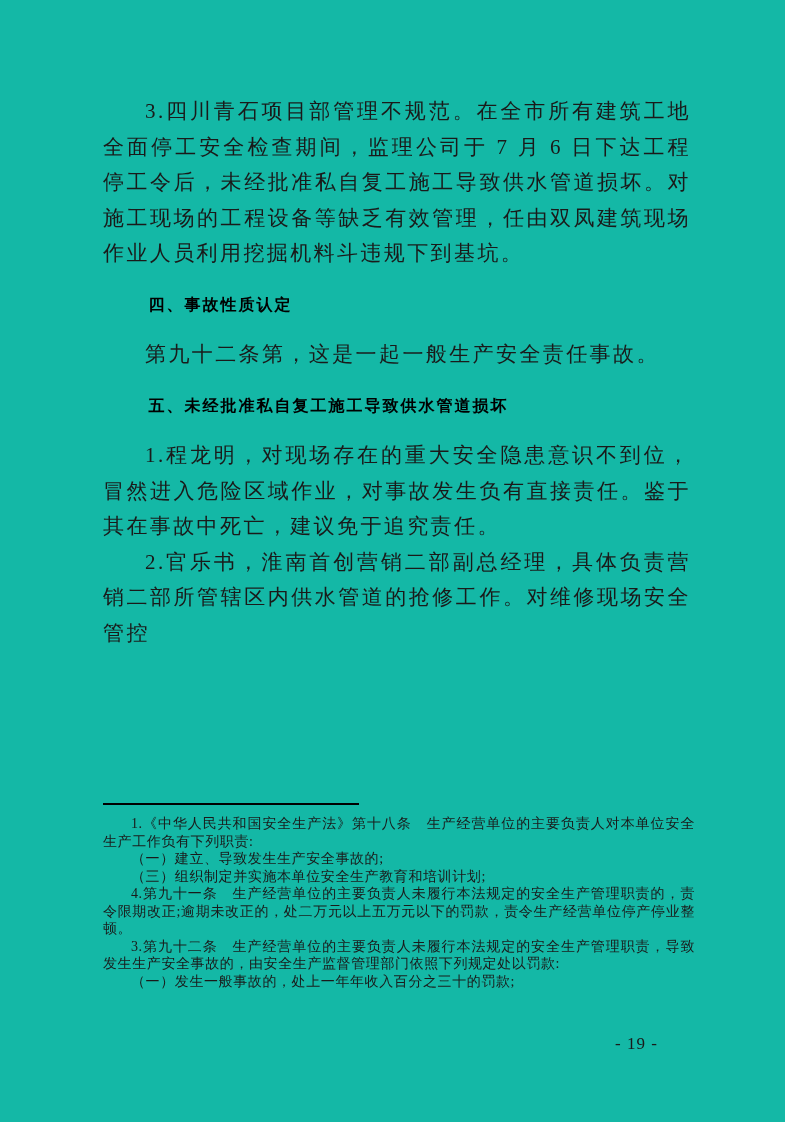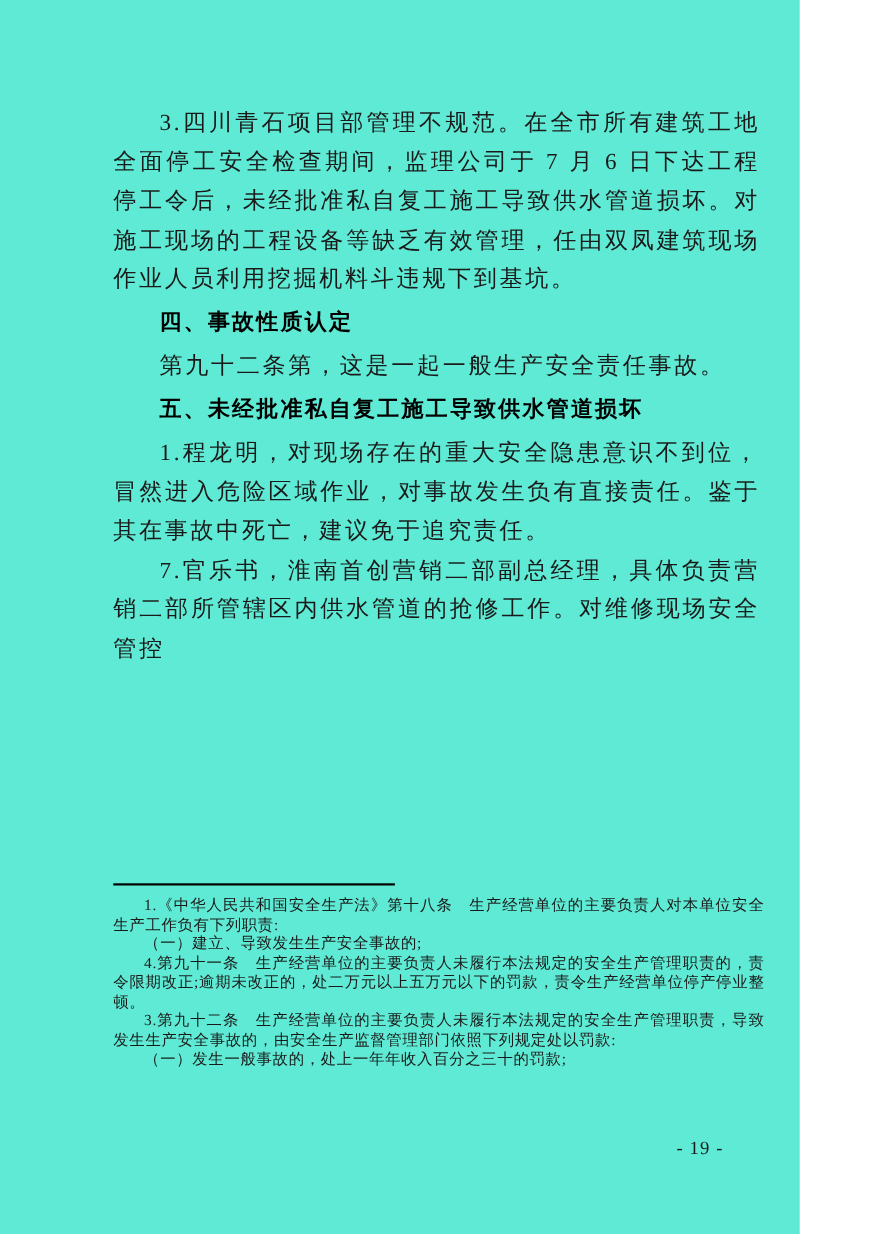--- a/index.html
+++ b/index.html
@@ -2,47 +2,47 @@
 <html><head>
 <meta charset="utf-8">
 <style>
   html, body {
     margin: 0;
     padding: 0;
     background: #ffffff;
   }
   .page {
     position: relative;
-    width: 727px;
+    width: 785px;
     height: 1122px;
-    background: #5eead4;
+    background: #14b8a6;
     overflow: hidden;
     font-family: "Liberation Serif", "DejaVu Serif", serif;
     color: #1a1a1a;
   }
   .content {
     position: absolute;
     left: 103px;
     top: 94px;
     width: 588px;
   }
   .body-para {
     margin: 0;
     font-size: 21px;
     line-height: 35.5px;
     letter-spacing: 2.4px;
     text-align: justify;
     text-indent: 2em;
     color: #1a1a1a;
   }
   .section-heading {
-    margin: 4px;
+    margin: 15px;
     font-family: "Liberation Sans", "DejaVu Sans", sans-serif;
     font-weight: bold;
-    font-size: 20px;
+    font-size: 16px;
     line-height: 35.5px;
     letter-spacing: 2px;
     text-indent: 1.9em;
     color: #000000;
   }
   .body-para sup {
     font-size: 12px;
     letter-spacing: 0;
     vertical-align: super;
     line-height: 0;
@@ -92,29 +92,30 @@
     <h3 class="section-heading">四、事故性质认定</h3>
 
     <p class="body-para">第九十二条第，这是一起一般生产安全责任事故。</p>
 
     <h3 class="section-heading">五、未经批准私自复工施工导致供水管道损坏</h3>
 
 
     <p class="body-para">1.程龙明，对现场存在的重大安全隐患意识不到位，冒然进入危险区域作业，对事故发生负有直接责任。鉴于其在事故中死亡，建议免于追究责任。</p>
 
 
-    <p class="body-para">7.官乐书，淮南首创营销二部副总经理，具体负责营销二部所管辖区内供水管道的抢修工作。对维修现场安全管控</p>
+    <p class="body-para">2.官乐书，淮南首创营销二部副总经理，具体负责营销二部所管辖区内供水管道的抢修工作。对维修现场安全管控</p>
 
   </div>
 
   <div class="footnote-area">
     <div class="footnote-rule"></div>
 
     <p class="fn-para">1.《中华人民共和国安全生产法》第十八条　生产经营单位的主要负责人对本单位安全生产工作负有下列职责:</p>
     <p class="fn-para">（一）建立、导致发生生产安全事故的;</p>
+    <p class="fn-para">（三）组织制定并实施本单位安全生产教育和培训计划;</p>
     <p class="fn-para">4.第九十一条　生产经营单位的主要负责人未履行本法规定的安全生产管理职责的，责令限期改正;逾期未改正的，处二万元以上五万元以下的罚款，责令生产经营单位停产停业整顿。</p>
     <p class="fn-para">3.第九十二条　生产经营单位的主要负责人未履行本法规定的安全生产管理职责，导致发生生产安全事故的，由安全生产监督管理部门依照下列规定处以罚款:</p>
     <p class="fn-para">（一）发生一般事故的，处上一年年收入百分之三十的罚款;</p>
   </div>
 
   <div class="page-number">- 19 -</div>
 
 </div>
 
 </body></html>

